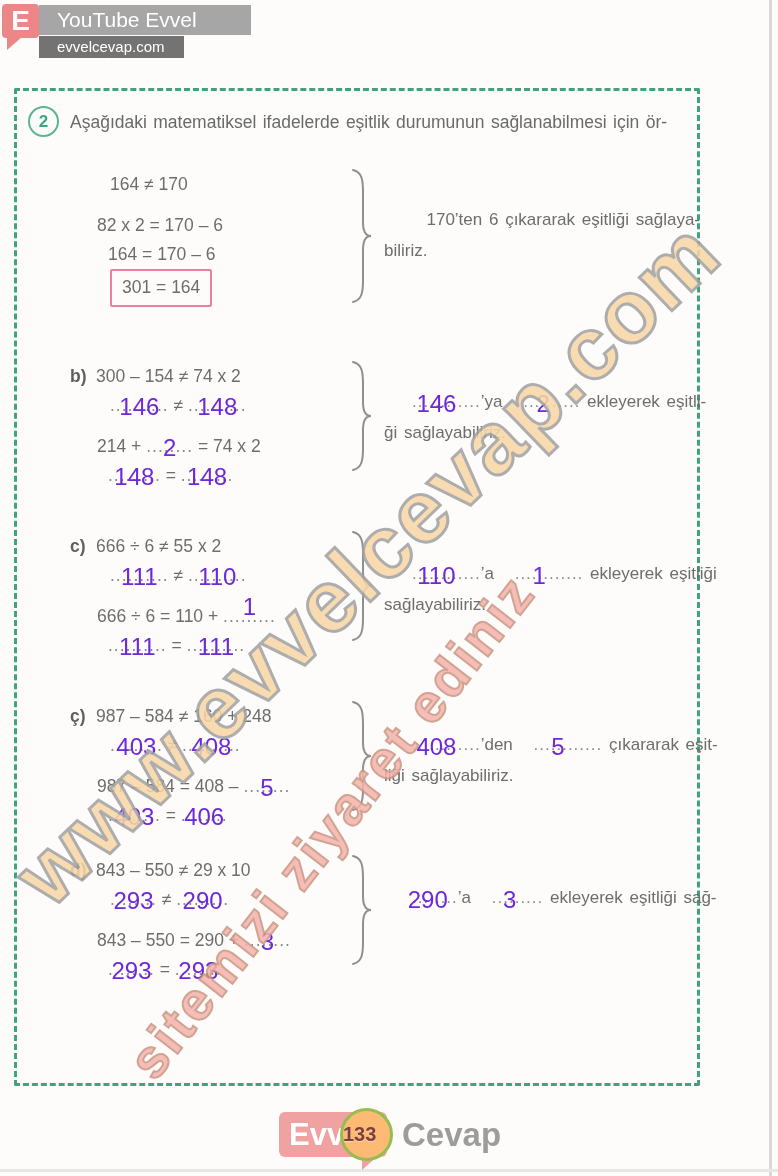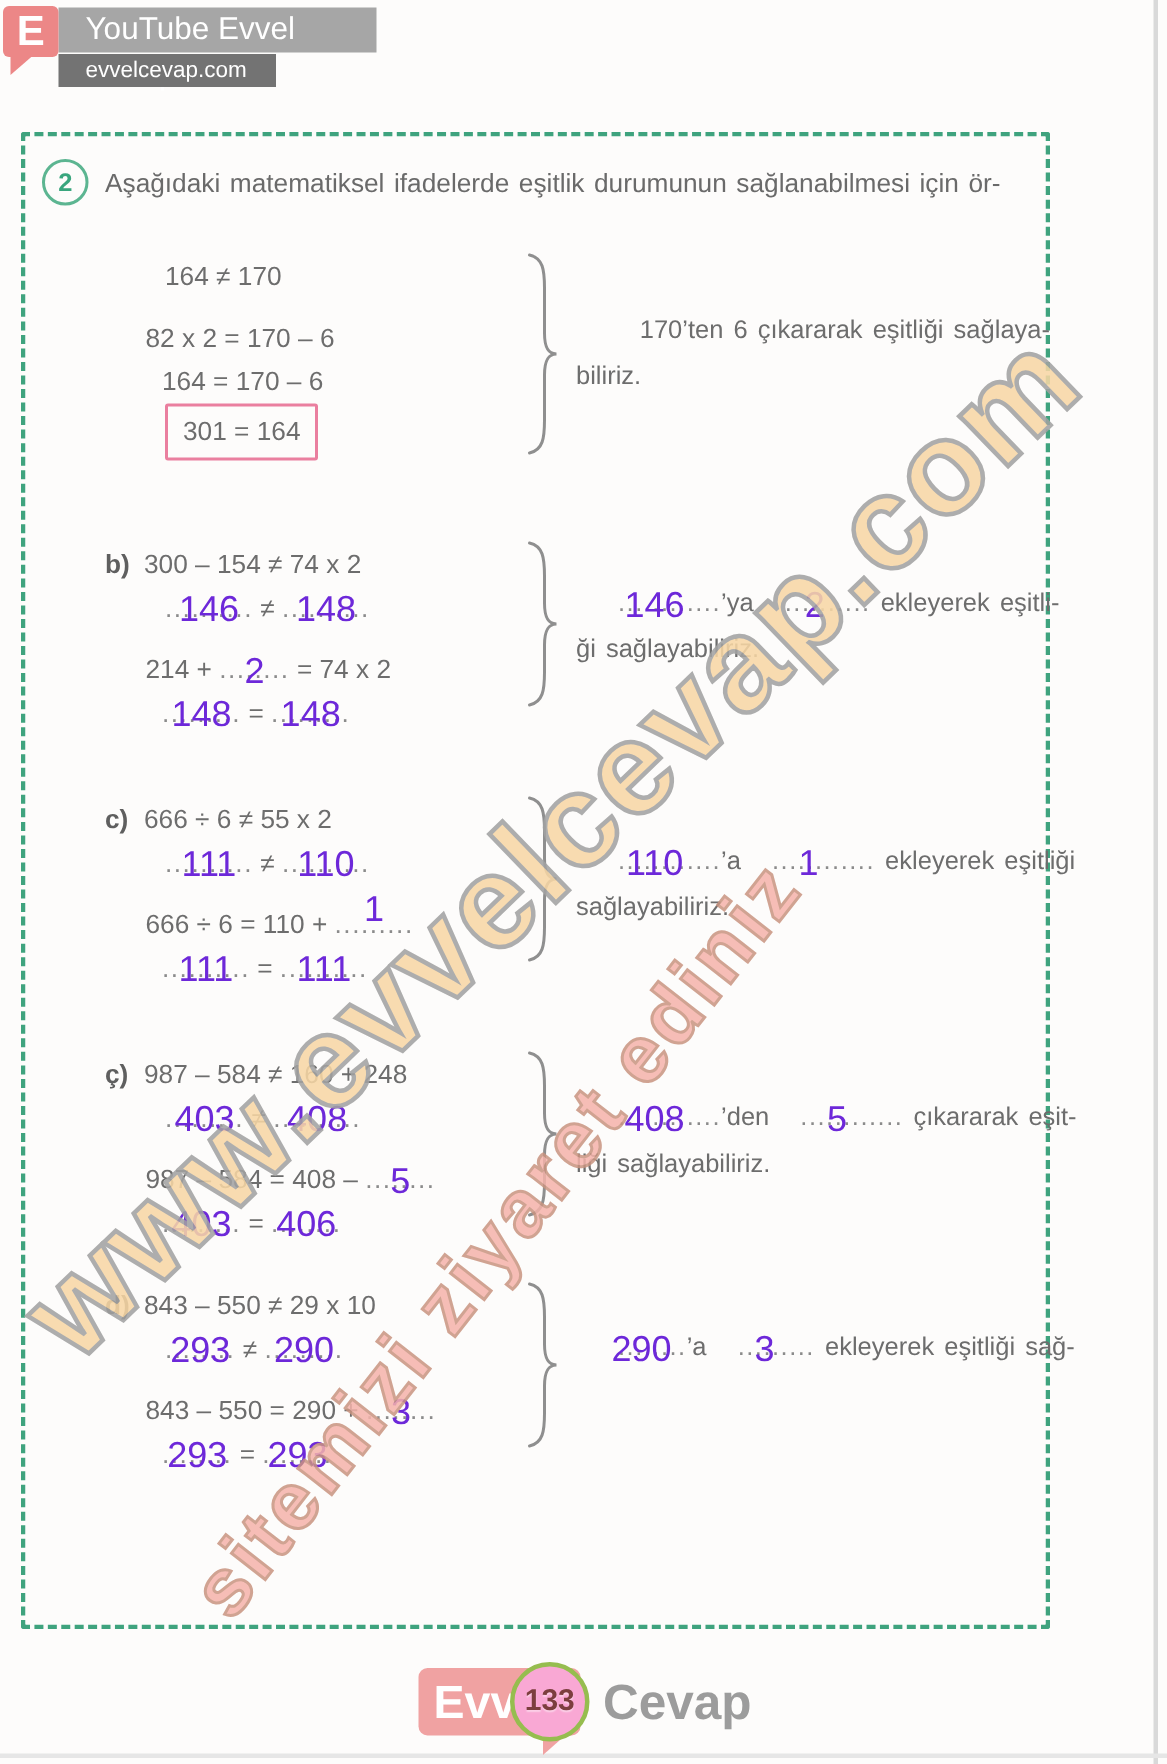--- a/index.html
+++ b/index.html
@@ -55,22 +55,22 @@
   .wm-pink{position:absolute;left:140px;top:1040px;z-index:5;pointer-events:none;white-space:nowrap;
     transform:rotate(-52deg);transform-origin:0 50%;
     font-size:54px;font-weight:bold;letter-spacing:3px;
     color:#f5b3aa;-webkit-text-stroke:2px #c99480;-webkit-text-fill-color:#f5b3aa;opacity:.85;}
   
   .ft-box{position:absolute;left:279px;top:1112px;width:108px;height:45px;background:#f0a2a2;border-radius:6px;z-index:1;}
   .ft-evvel{position:absolute;left:10px;top:5px;color:#fff;font-weight:bold;font-size:31px;}
   .ft-tail{position:absolute;left:362px;top:1155px;width:0;height:0;z-index:1;
     border-top:15px solid #f0a2a2;border-right:17px solid transparent;}
   .ft-circle{position:absolute;left:340px;top:1108px;width:53px;height:53px;box-sizing:border-box;z-index:2;
-    background:#f9a8d4;border:3px solid #96bd4f;border-radius:50%;
-    color:#7c3e3e;font-weight:bold;font-size:20px;text-align:center;line-height:47px;
+    background:#fdba74;border:3px solid #96bd4f;border-radius:50%;
+    color:#7c3e3e;font-weight:bold;font-size:20px;line-height:47px;
     text-shadow:0 1px 1px rgba(255,255,255,.45);}
   .ft-cevap{position:absolute;left:402px;top:1116px;color:#9c9c9c;font-weight:bold;font-size:33px;z-index:0;}
   
   .edge-right{position:absolute;left:769px;top:0;width:3px;height:1176px;background:#d9d9d9;}
   .edge-bottom{position:absolute;left:0;top:1169px;width:778px;height:3px;background:#e6e6e6;}
 </style>
 </head>
 <body>
 
 <div class="hdr-badge">

